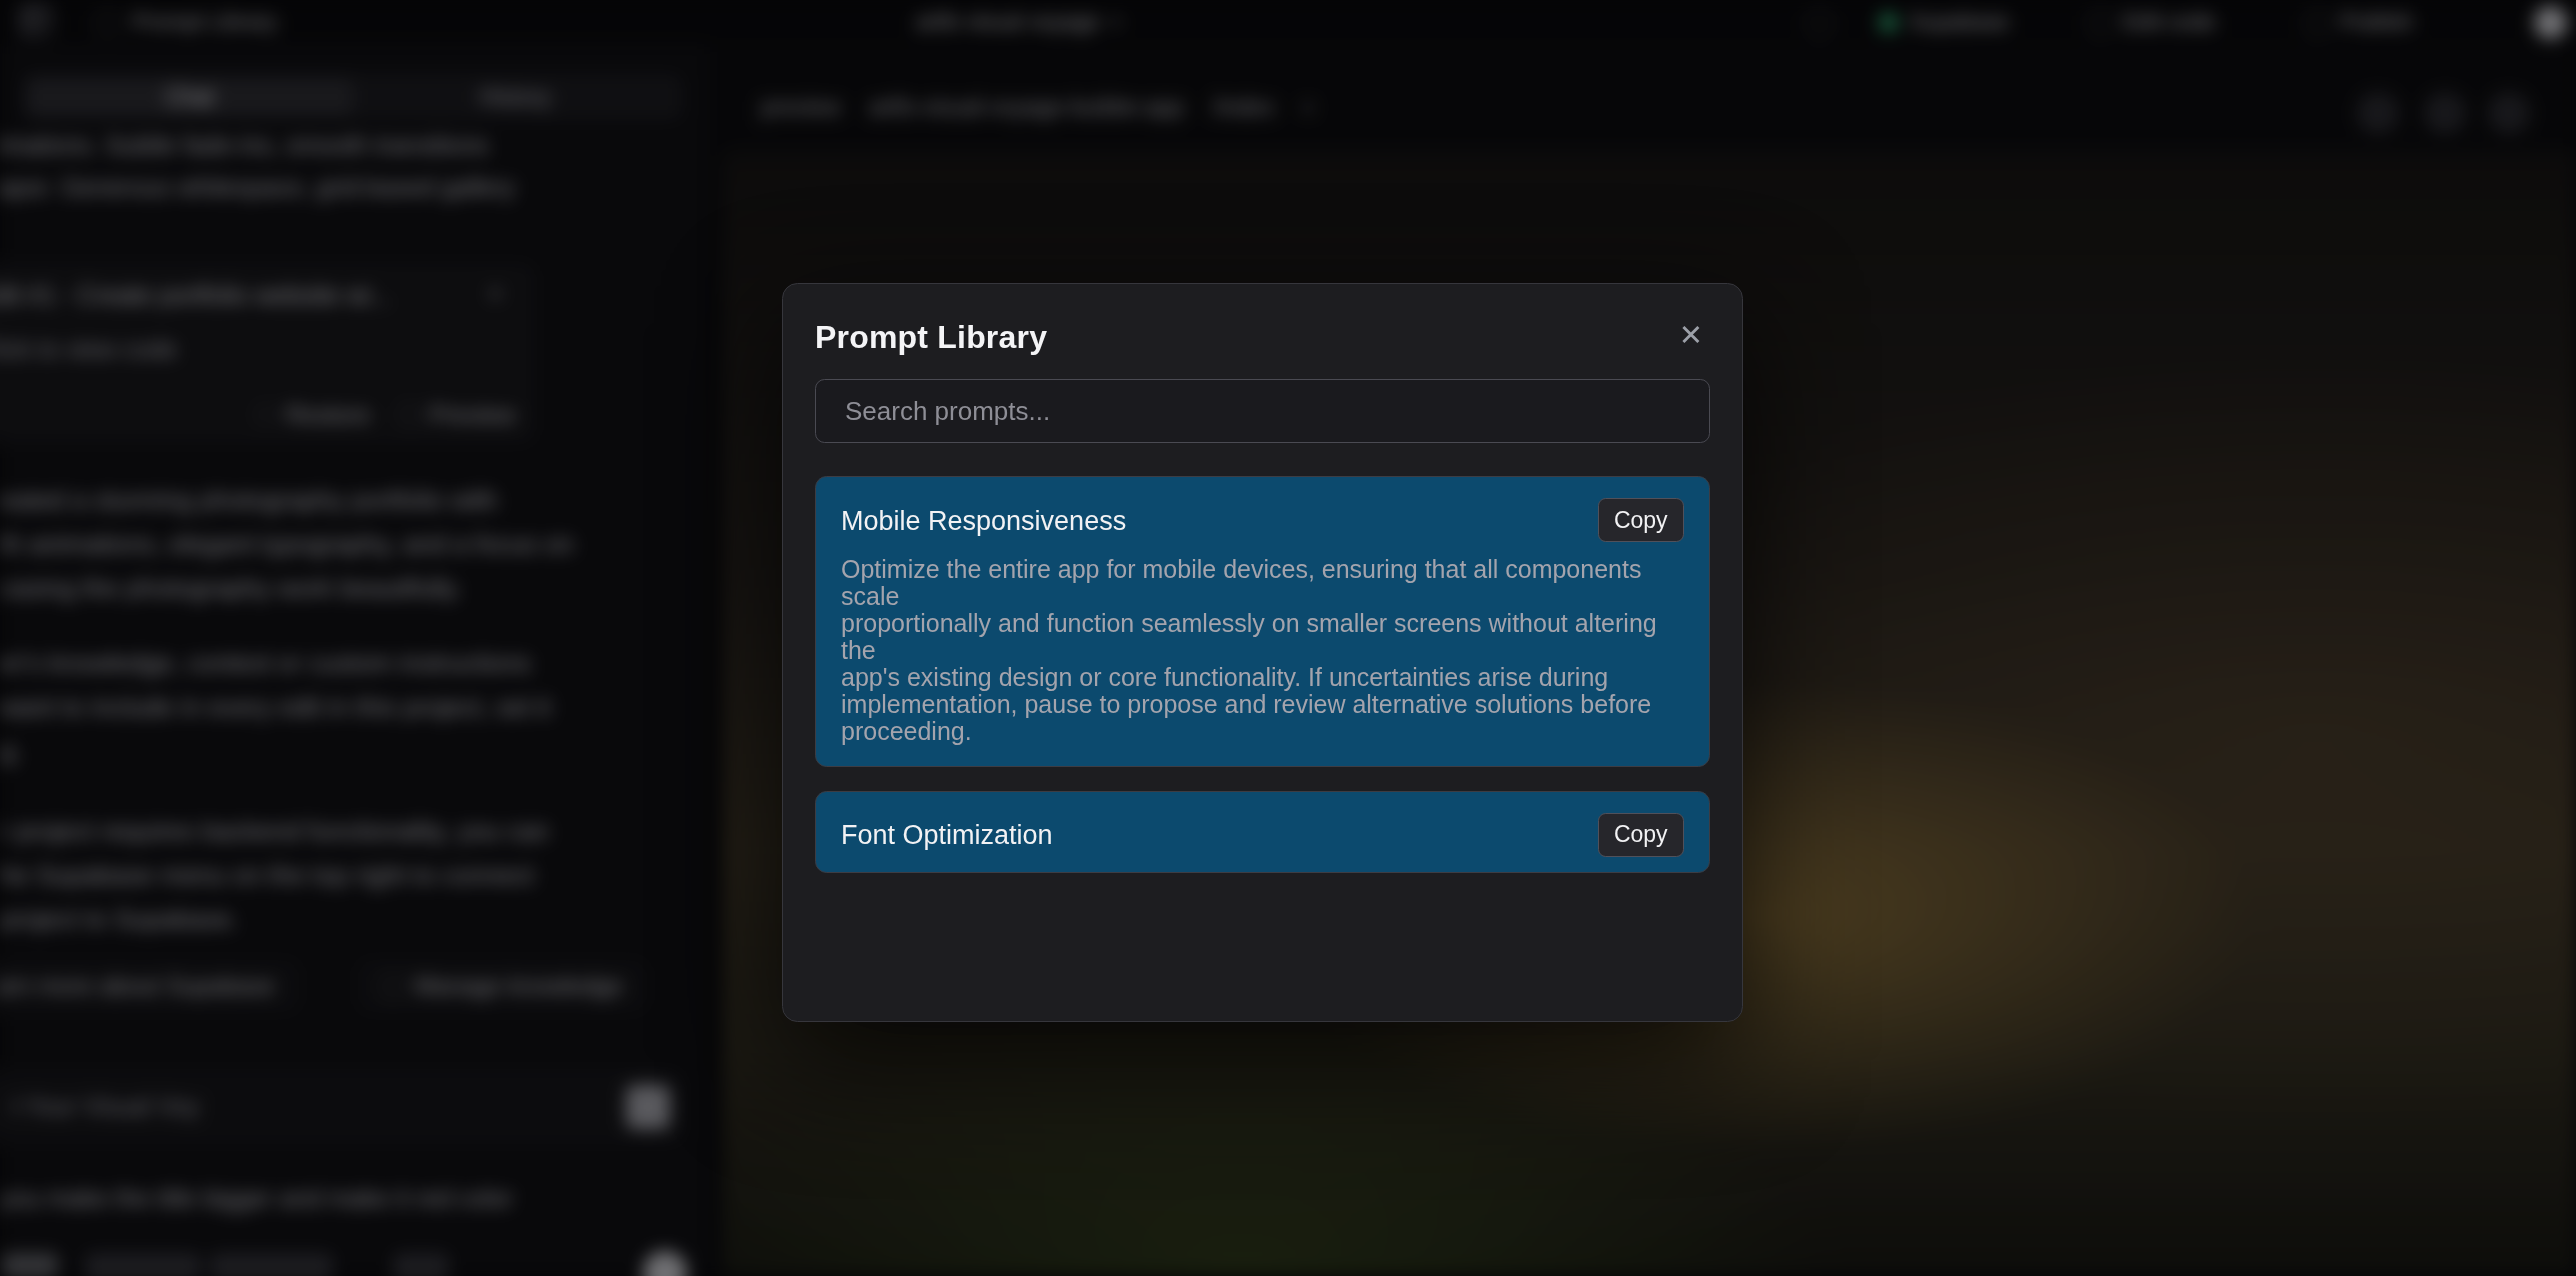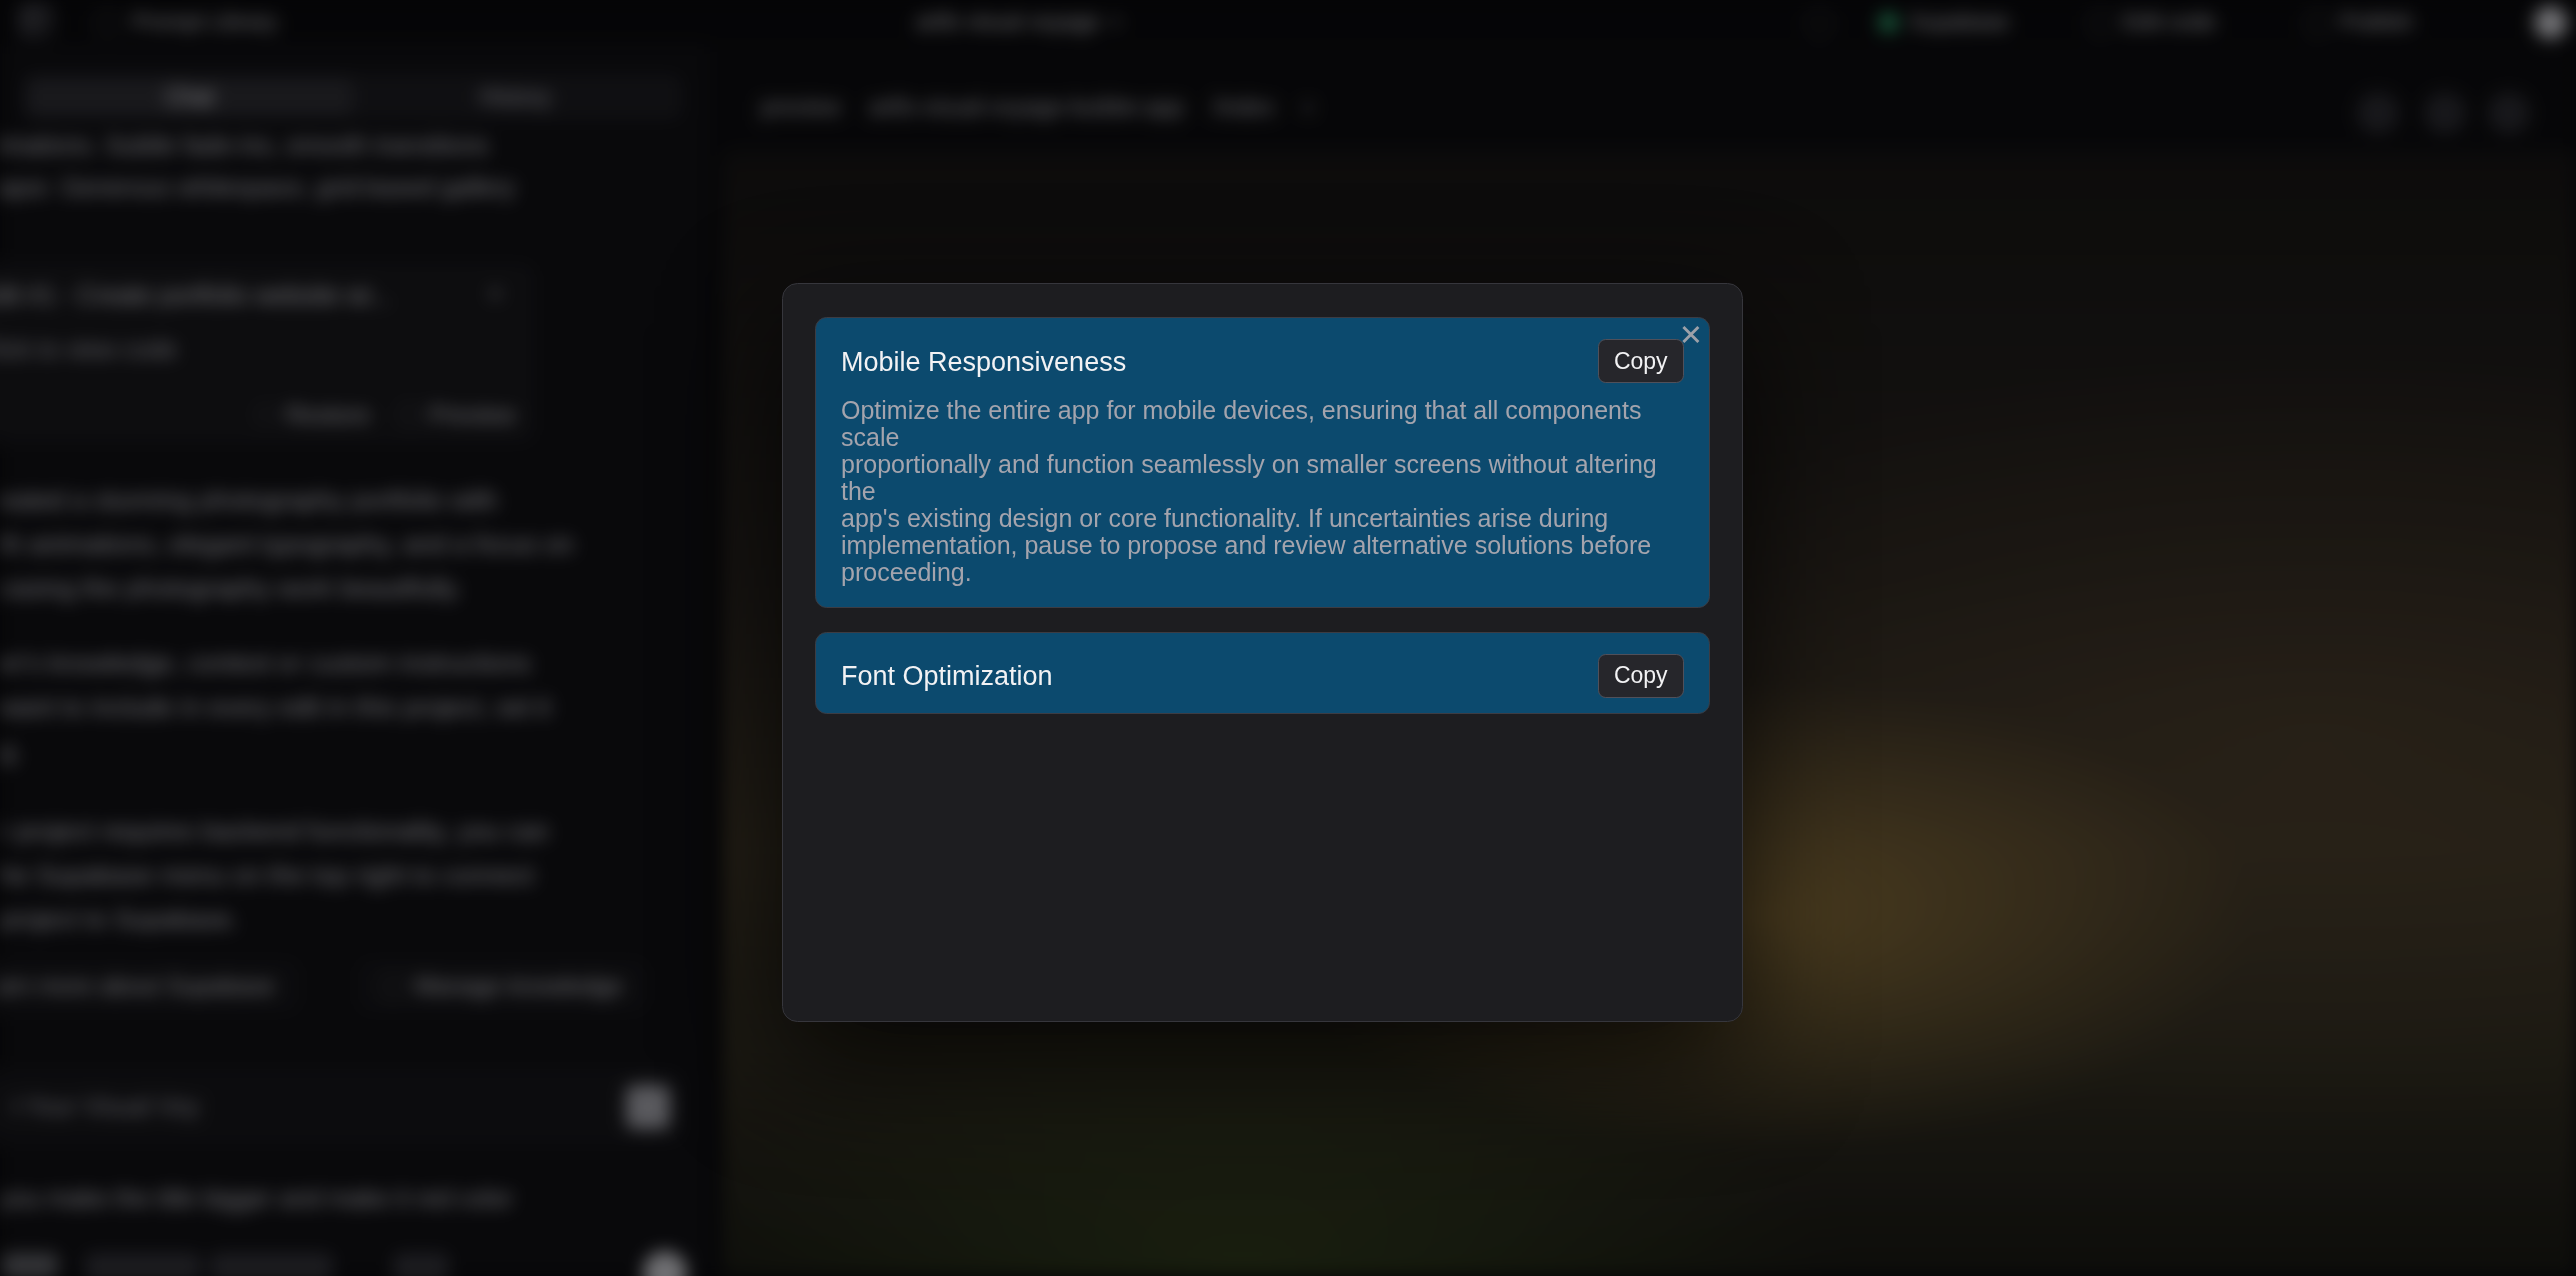--- a/index.html
+++ b/index.html
@@ -193,22 +193,26 @@
       <div class="crumb-ic" style="left:162px;"></div>
     </div>
     <div class="photo"></div>
   </div>
 
 </div>
 
 <div class="overlay"></div>
 
 <div class="modal">
+  <div class="modal-title">Prompt Library</div>
   <div class="modal-close">✕</div>
 
+  <div class="search-wrap">
+    <input type="text" placeholder="Search prompts..." style="">
+  </div>
 
   <div class="prompt-card first">
     <div class="card-head">
       <div class="card-title">Mobile Responsiveness</div>
       <div class="copy-btn">Copy</div>
     </div>
     <div class="card-desc">Optimize the entire app for mobile devices, ensuring that all components scale
 proportionally and function seamlessly on smaller screens without altering the
 app's existing design or core functionality. If uncertainties arise during
 implementation, pause to propose and review alternative solutions before

